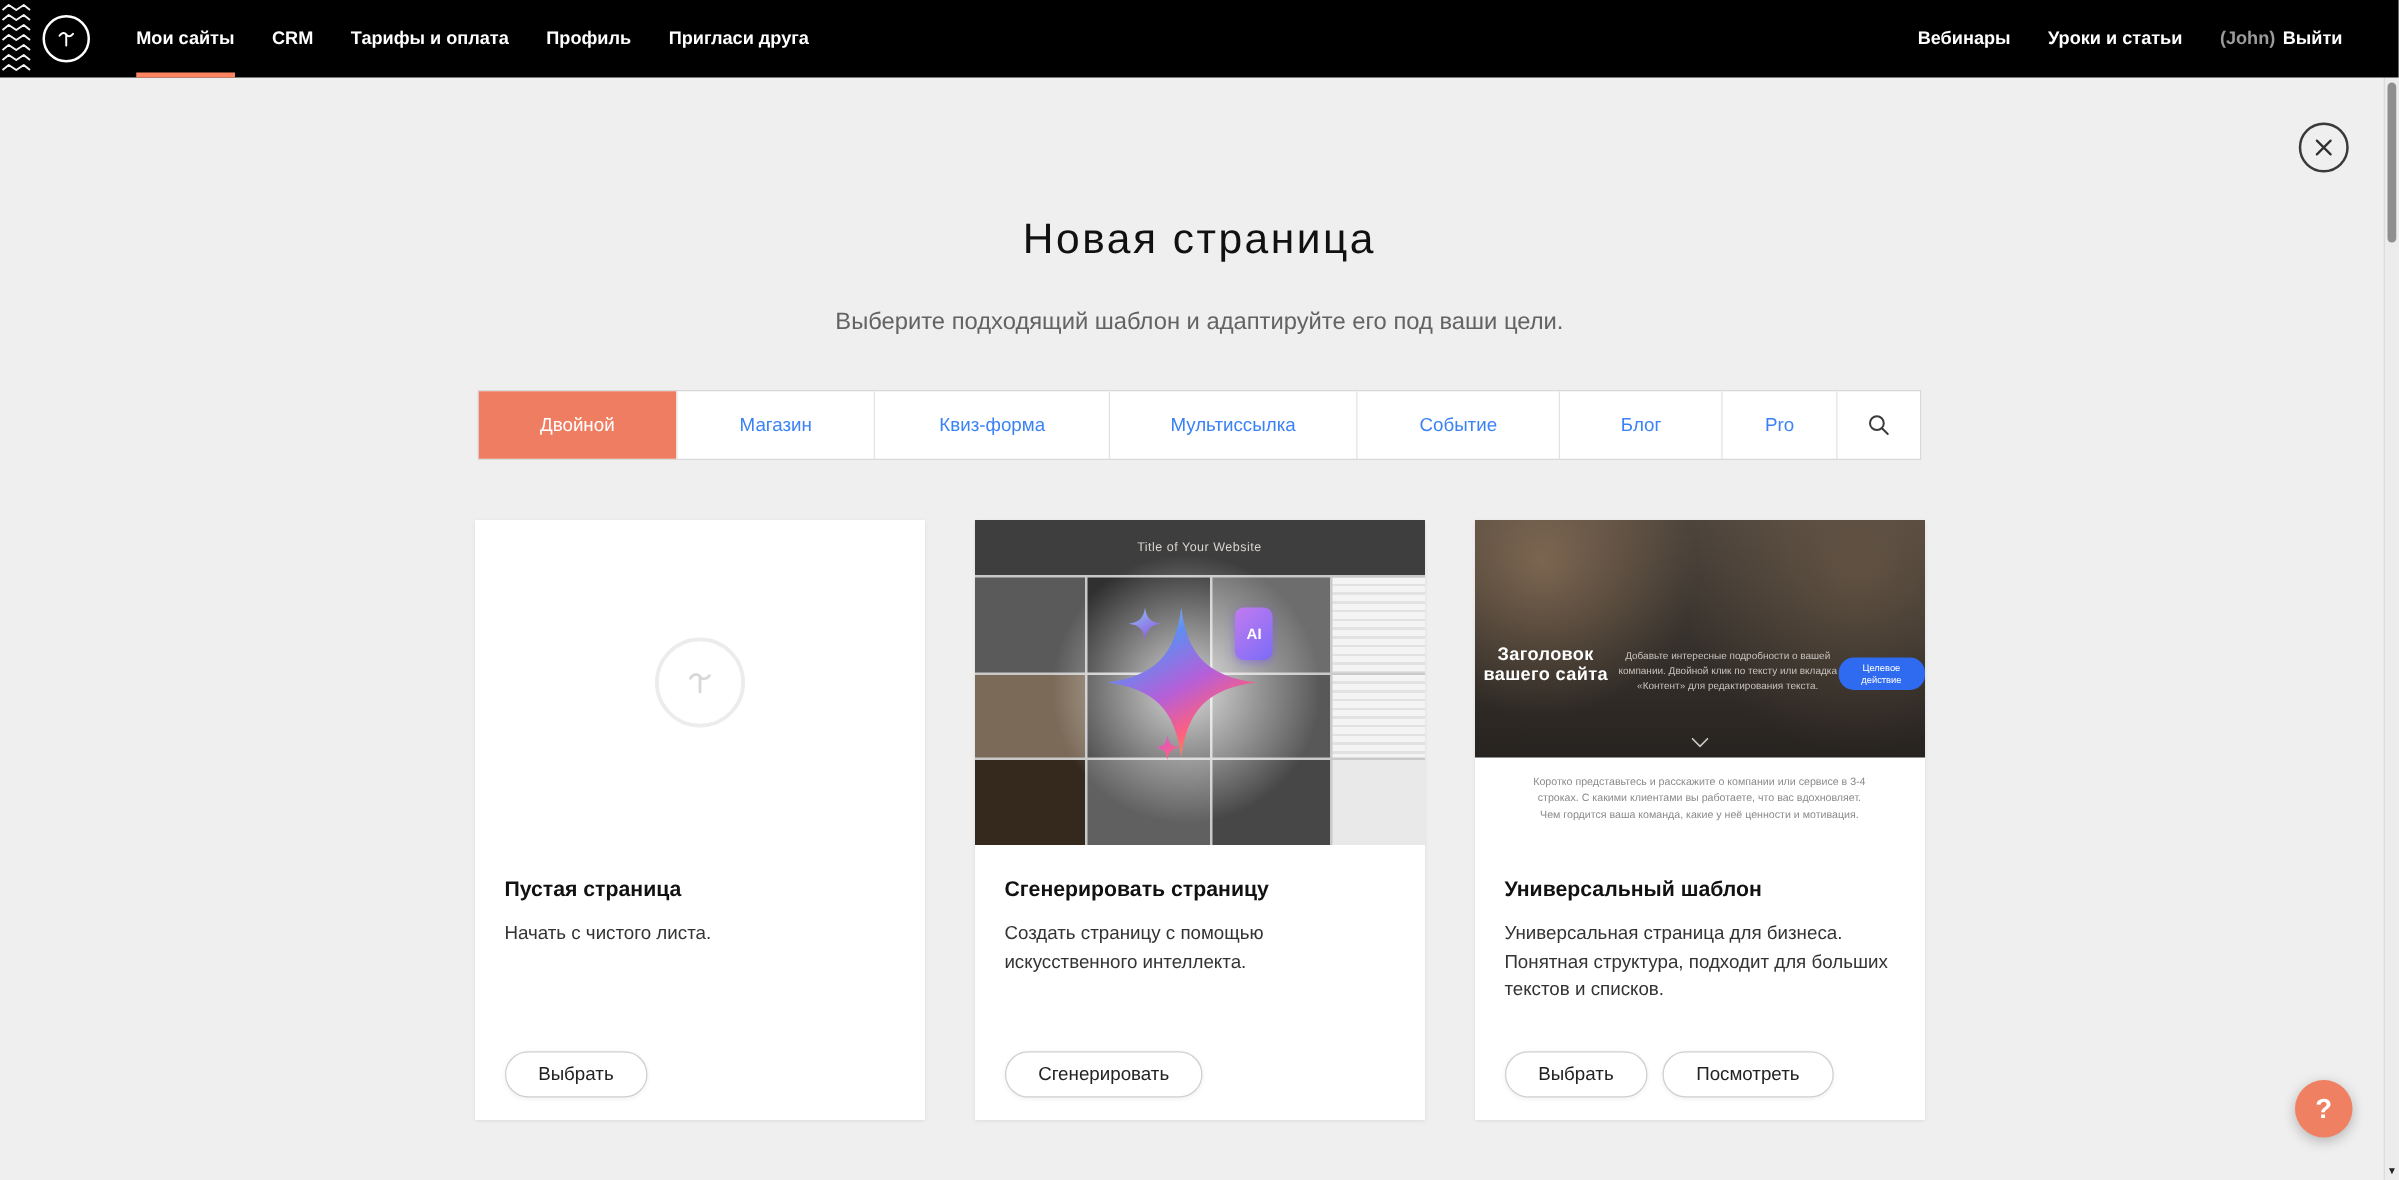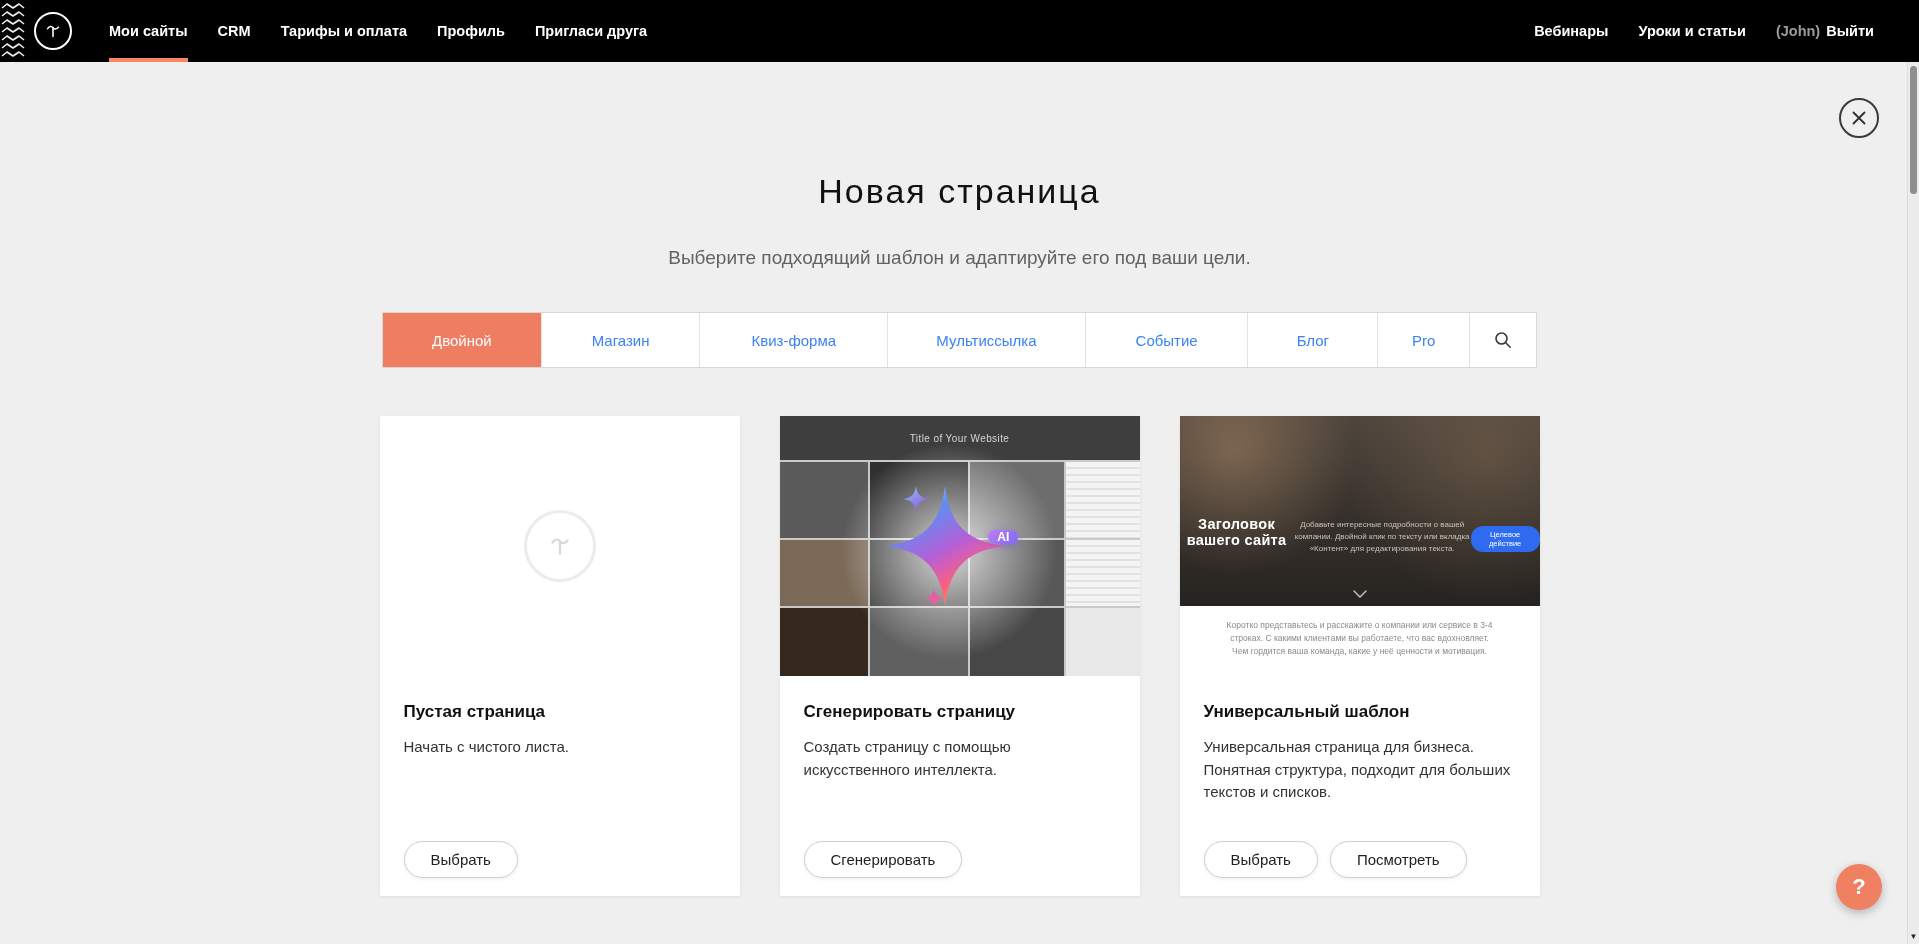--- a/index.html
+++ b/index.html
@@ -59,21 +59,21 @@
   .t4{background:repeating-linear-gradient(180deg,#f4f4f4 0 5px,#e2e2e2 5px 7px);}
   .t5{background:#7c6a58;} .t6{background:#424242;} .t7{background:#585858;}
   .t8{background:repeating-linear-gradient(180deg,#f4f4f4 0 5px,#e2e2e2 5px 7px);}
   .t9{background:#35291e;} .t10{background:#606060;} .t11{background:#474747;}
   .t12{background:#e9e9e9;}
   .glow { position:absolute; inset:0; background:radial-gradient(circle at 47% 52%, rgba(255,255,255,.8), rgba(255,255,255,0) 46%); }
   .spark { position:absolute; }
   .spark.big { left:46%; top:50%; width:120px; height:120px; transform:translate(-50%,-50%); }
   .spark.s1 { left:38%; top:32%; width:26px; height:26px; transform:translate(-50%,-50%); }
   .spark.s2 { left:43%; top:70%; width:20px; height:20px; transform:translate(-50%,-50%); }
-  .ai-badge { position:absolute; left:58%; top:27%; padding:0 9px; border-radius:7px; background:linear-gradient(135deg,#c17bf0,#7b6cf6); color:#fff; font-size:12px; font-weight:bold; box-shadow:0 2px 8px rgba(120,80,240,.5);margin-top:44px; }
+  .ai-badge { position:absolute; left:58%; top:27%; padding:14px 9px; border-radius:7px; background:linear-gradient(135deg,#c17bf0,#7b6cf6); color:#fff; font-size:12px; font-weight:bold; box-shadow:0 2px 8px rgba(120,80,240,.5); }
 
   
   .hero { position:relative; height:190px; display:flex; flex-direction:row; align-items:center; padding-top:42px; text-align:center;
     background:
       radial-gradient(circle at 15% 18%, rgba(190,150,110,0.45), transparent 36%),
       radial-gradient(circle at 85% 22%, rgba(150,120,90,0.35), transparent 42%),
       linear-gradient(180deg,#4d443c 0%, #35302b 55%, #272320 100%); }
   .hero-title { color:#fff; font-size:14.5px; font-weight:bold; letter-spacing:.3px; }
   .hero-sub { margin-top:9px; width:78%; color:#c7c2bd; font-size:8px; line-height:1.5; }
   .hero-btn { margin-top:13px; background:#2f6bf0; color:#fff; font-size:7.5px; padding:4px 14px; border-radius:12px; border:none; font-family:inherit; cursor:pointer; }

